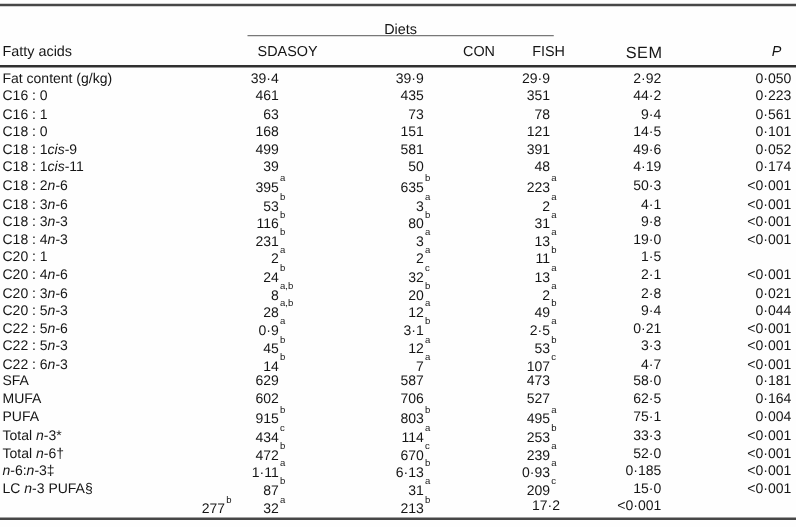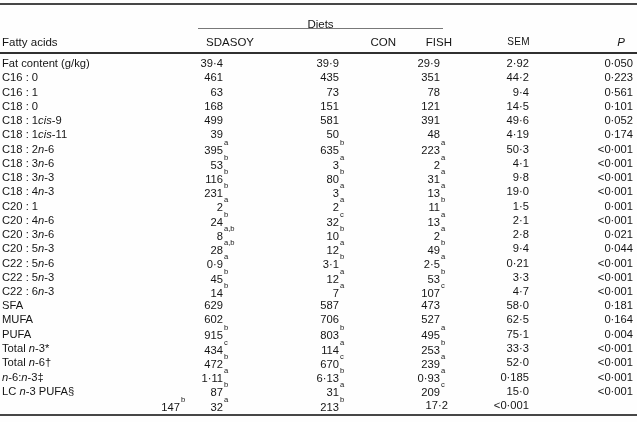--- a/index.html
+++ b/index.html
@@ -18,21 +18,21 @@
   }
   .diets-rule { position:absolute; top:28px; left:198px; width:245px; height:1px; background:#787878; }
   .header-row {
     position:absolute; top:33px; left:0; width:637px; height:17px;
     display:grid; grid-template-columns:192px 62px 142px 56px 82px 103px;
     align-items:center; font-size:11.5px;
   }
   .hc { white-space:nowrap; }
   .hc.left   { text-align:left;  padding-left:2px; }
   .hc.center { text-align:right; }
-  .hc.sem    { text-align:right; padding-right:4px; font-size:10px; letter-spacing:0.4px; }
+  .hc.sem    { text-align:right; padding-right:4px; font-size:13px; letter-spacing:0.4px; }
   .hc.pcol   { text-align:right; padding-right:12px; font-style:italic; }
   .tbody { position:absolute; top:56px; left:0; width:637px; }
   .row {
     display:grid; grid-template-columns:192px 43px 116px 101px 81px 104px;
     height:14.24px; align-items:center; font-size:11.2px; line-height:12px;
   }
   .cell { white-space:nowrap; }
   .cell.label { text-align:left; padding-left:2px; }
   .cell.label i { }
   .cell.num { text-align:right; }
@@ -143,34 +143,33 @@
         <div class="cell num diet"><span>13</span><sup class="ss">a</sup></div>
         <div class="cell num sem">19·0</div>
         <div class="cell num pval">&lt;0·001</div>
       </div>
       <div class="row">
         <div class="cell label">C20 : 1</div>
         <div class="cell num diet"><span>2</span><sup class="ss">a</sup></div>
         <div class="cell num diet"><span>2</span><sup class="ss">a</sup></div>
         <div class="cell num diet"><span>11</span><sup class="ss">b</sup></div>
         <div class="cell num sem">1·5</div>
-        <div class="cell num pval">0·001</div>
       </div>
       <div class="row">
         <div class="cell label">C20 : 4<i>n</i>-6</div>
         <div class="cell num diet"><span>24</span><sup class="ss">b</sup></div>
         <div class="cell num diet"><span>32</span><sup class="ss">c</sup></div>
         <div class="cell num diet"><span>13</span><sup class="ss">a</sup></div>
         <div class="cell num sem">2·1</div>
         <div class="cell num pval">&lt;0·001</div>
       </div>
       <div class="row">
         <div class="cell label">C20 : 3<i>n</i>-6</div>
         <div class="cell num diet"><span>8</span><sup class="ss">a,b</sup></div>
-        <div class="cell num diet"><span>10</span><sup class="ss">b</sup></div>
+        <div class="cell num diet"><span>20</span><sup class="ss">b</sup></div>
         <div class="cell num diet"><span>2</span><sup class="ss">a</sup></div>
         <div class="cell num sem">2·8</div>
         <div class="cell num pval">0·021</div>
       </div>
       <div class="row">
         <div class="cell label">C20 : 5<i>n</i>-3</div>
         <div class="cell num diet"><span>28</span><sup class="ss">a,b</sup></div>
         <div class="cell num diet"><span>12</span><sup class="ss">a</sup></div>
         <div class="cell num diet"><span>49</span><sup class="ss">b</sup></div>
         <div class="cell num sem">9·4</div>
@@ -250,21 +249,21 @@
       </div>
       <div class="row">
         <div class="cell label">LC <i>n</i>-3 PUFA§</div>
         <div class="cell num diet"><span>87</span><sup class="ss">b</sup></div>
         <div class="cell num diet"><span>31</span><sup class="ss">a</sup></div>
         <div class="cell num diet"><span>209</span><sup class="ss">c</sup></div>
         <div class="cell num sem">15·0</div>
         <div class="cell num pval">&lt;0·001</div>
       </div>
       <div class="row">
-        <div class="cell num diet"><span>147</span><sup class="ss">b</sup></div>
+        <div class="cell num diet"><span>277</span><sup class="ss">b</sup></div>
         <div class="cell num diet"><span>32</span><sup class="ss">a</sup></div>
         <div class="cell num diet"><span>213</span><sup class="ss">b</sup></div>
         <div class="cell num sem">17·2</div>
         <div class="cell num pval">&lt;0·001</div>
       </div>
     </div>
 
   <div class="rule bottom"></div>
 </div>
 

